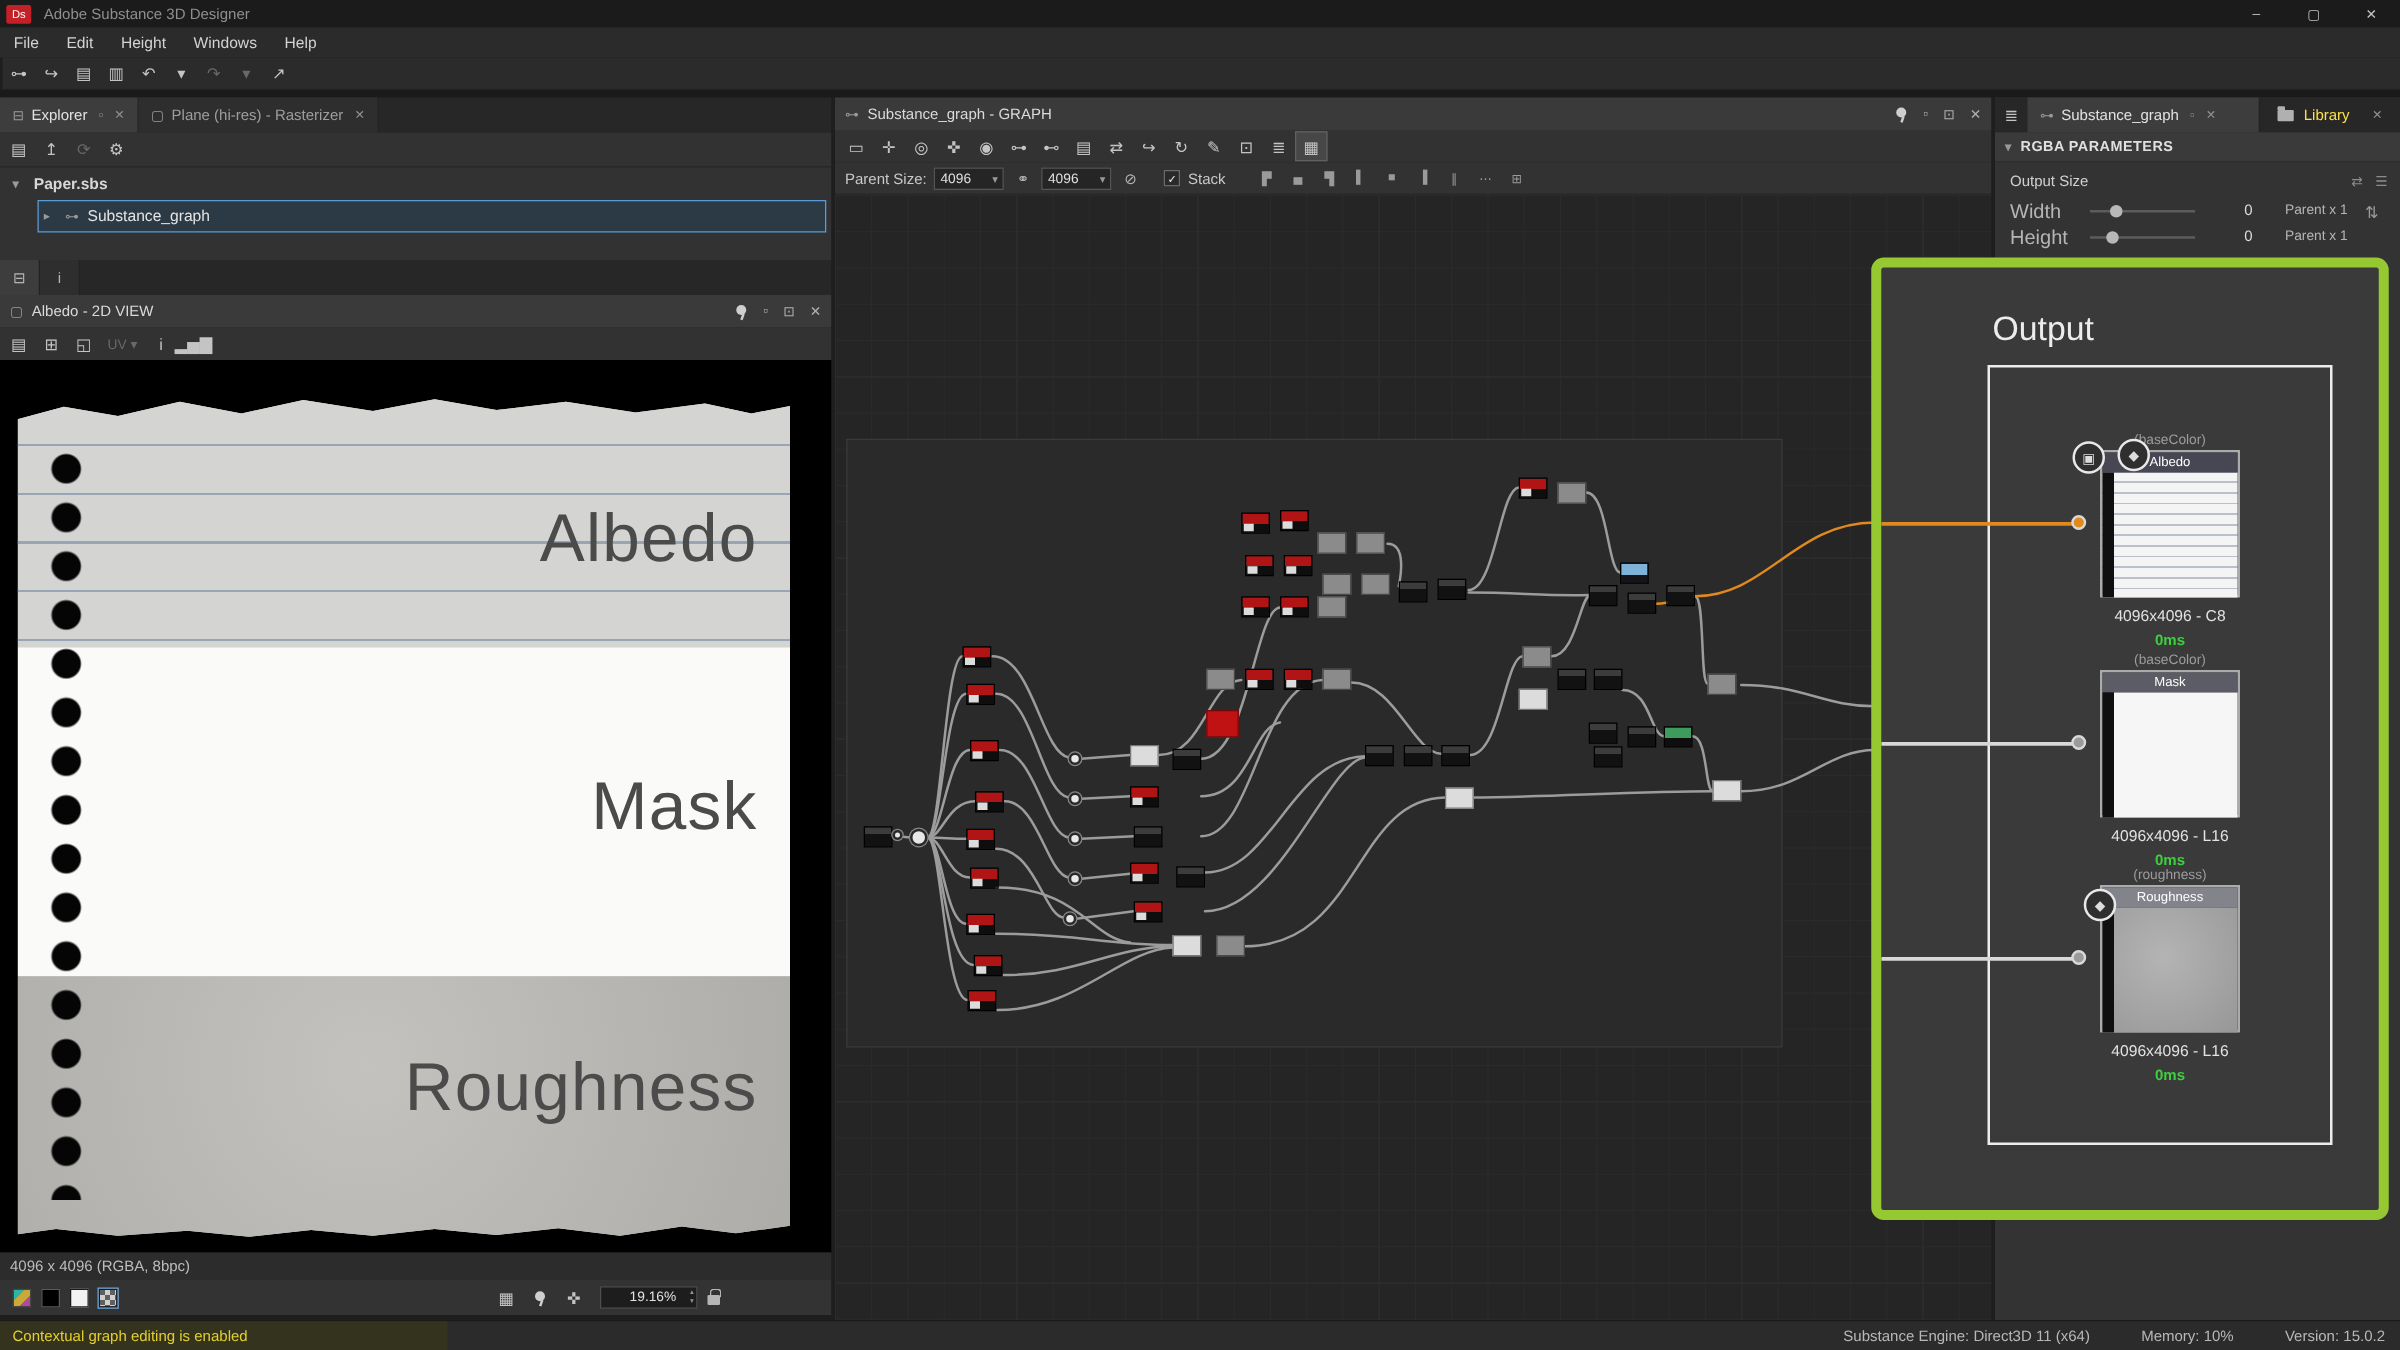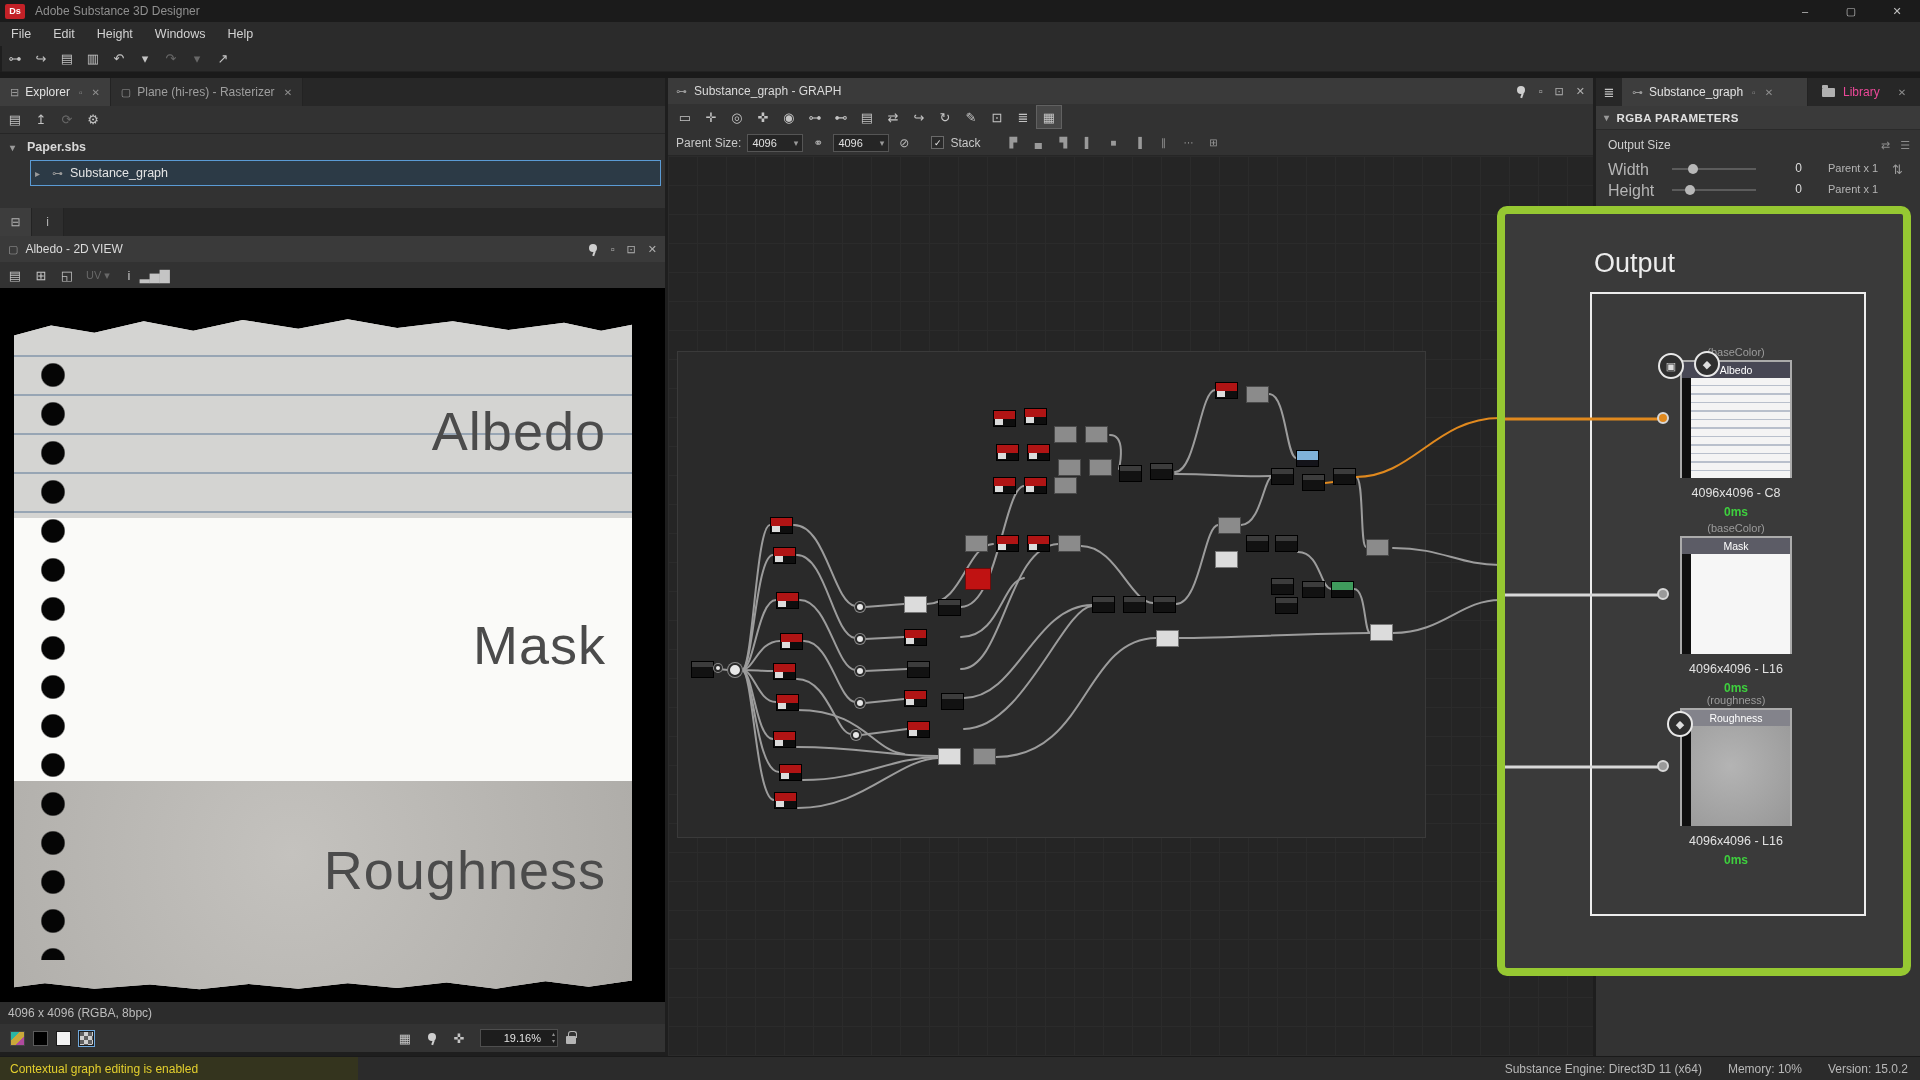--- a/index.html
+++ b/index.html
@@ -1,21 +1,21 @@
 <!DOCTYPE html>
 <html><head>
 <meta charset="utf-8">
 <style>
   *{box-sizing:border-box;margin:0;padding:0;user-select:none}
   html,body{width:1920px;height:1080px;overflow:hidden}
   body{background:#1e1e1e;font-family:"Liberation Sans",sans-serif;color:#ccc;font-size:12px;position:relative}
 
   
   #titlebar{position:absolute;left:0;top:0;width:1920px;height:22px;background:#1b1b1b;display:flex;align-items:center}
-  #app-logo{width:20px;height:15px;margin-left:5px;background:#c32127;color:#fff;font-size:9px;font-weight:bold;display:flex;align-items:center;justify-content:center;border-radius:2px}
+  #app-logo{width:20px;height:15px;margin-left:5px;background:#c32127;color:#fff;font-size:9px;font-weight:normal;display:flex;align-items:center;justify-content:center;border-radius:2px}
   #title-text{margin-left:10px;color:#8f8f8f;font-size:12px}
   #win-controls{margin-left:auto;display:flex;height:100%}
   .winbtn{width:46px;height:100%;display:flex;align-items:center;justify-content:center;color:#c0c0c0;font-size:11px}
   #menubar{position:absolute;left:0;top:22px;width:1920px;height:24px;background:#2b2b2b;display:flex;align-items:center}
   .menu-item{padding:0 11px;line-height:24px;font-size:12.5px;color:#d2d2d2}
   #main-toolbar{position:absolute;left:2px;top:46px;width:1918px;height:26px;background:#2b2b2b;border-bottom:1px solid #222;display:flex;align-items:center}
   .tbtn{width:26px;height:24px;display:flex;align-items:center;justify-content:center;color:#c4c4c4;font-size:13px}
   .tbtn.dim{color:#686868}
   .tbtn.active{background:#474747;border:1px solid #616161}
   .tbtn.wide{width:auto;padding:0 6px;font-size:11px}
@@ -123,21 +123,21 @@
   .t-rough .out-head{background:#83838b}
   .t-paper .out-body{background:linear-gradient(90deg,#101010 0 9px,rgba(0,0,0,0) 9px),repeating-linear-gradient(180deg,#f4f4f4 0 7px,#b9c0cc 7px 8.5px)}
   .t-white .out-body{background:linear-gradient(90deg,#101010 0 9px,#f6f6f6 9px)}
   .t-rough .out-body{background:linear-gradient(90deg,#101010 0 9px,rgba(0,0,0,0) 9px),radial-gradient(circle at 45% 40%,#b4b4b4,#979797)}
   .out-pin{position:absolute;left:17px;top:66px;width:12px;height:12px;border-radius:50%;border:2px solid #d8d8d8}
   .out-size{position:absolute;top:140px;width:100%;text-align:center;font-size:12.5px;color:#e2e2e2}
   .out-time{position:absolute;top:159px;width:100%;text-align:center;font-size:12px;font-weight:bold}
   .out-badge{position:absolute;width:26px;height:26px;border:2px solid #e8e8e8;border-radius:50%;background:#2f2f2f;color:#ddd;font-size:11px;display:flex;align-items:center;justify-content:center;z-index:2}
 
   
-  #statusbar{position:absolute;left:0;top:1056px;width:1920px;height:24px;background:#2b2b2b;border-top:1px solid #1a1a1a;display:flex;align-items:center;justify-content:flex-end;gap:26px;padding-right:12px;color:#b8b8b8;font-size:12px}
+  #statusbar{position:absolute;left:0;top:1056px;width:1920px;height:24px;background:#2b2b2b;border-top:1px solid #1a1a1a;display:flex;align-items:center;justify-content:flex-end;gap:41px;padding-right:12px;color:#b8b8b8;font-size:12px}
   #status-chip{position:absolute;left:0;top:0;width:358px;height:100%;background:#34341e;display:flex;align-items:center;padding-left:10px;color:#e3cf2e;font-size:12px}
 </style>
 </head>
 <body>
 
 <div id="titlebar">
   <div id="app-logo">Ds</div>
   <div id="title-text">Adobe Substance 3D Designer</div>
   <div id="win-controls">
     <div class="winbtn">–</div>
@@ -429,21 +429,21 @@
 <div id="right-panel"></div>
 <div id="right-tabs">
   <span class="tbtn">≣</span>
   <div class="ptab active" style="width:186px">
     <span class="ticon">⊶</span>
     <span>Substance_graph</span>
     <span class="tx">▫</span>
     <span class="tx">✕</span>
   </div>
   <span class="i-folder" style="margin-left:14px"></span>
-  <span style="margin-left:8px;color:#ec4899">Library</span>
+  <span style="margin-left:8px;color:#fde047">Library</span>
   <span class="tx" style="margin-left:18px">✕</span>
 </div>
 <div id="right-section">
   <span class="chev" style="color:#9a9a9a;font-size:10px">▾</span>
   <span>RGBA PARAMETERS</span>
 </div>
 <div id="output-size-row">
   <span class="oslabel">Output Size</span>
   <span class="osics">
     <span>⇄</span>

